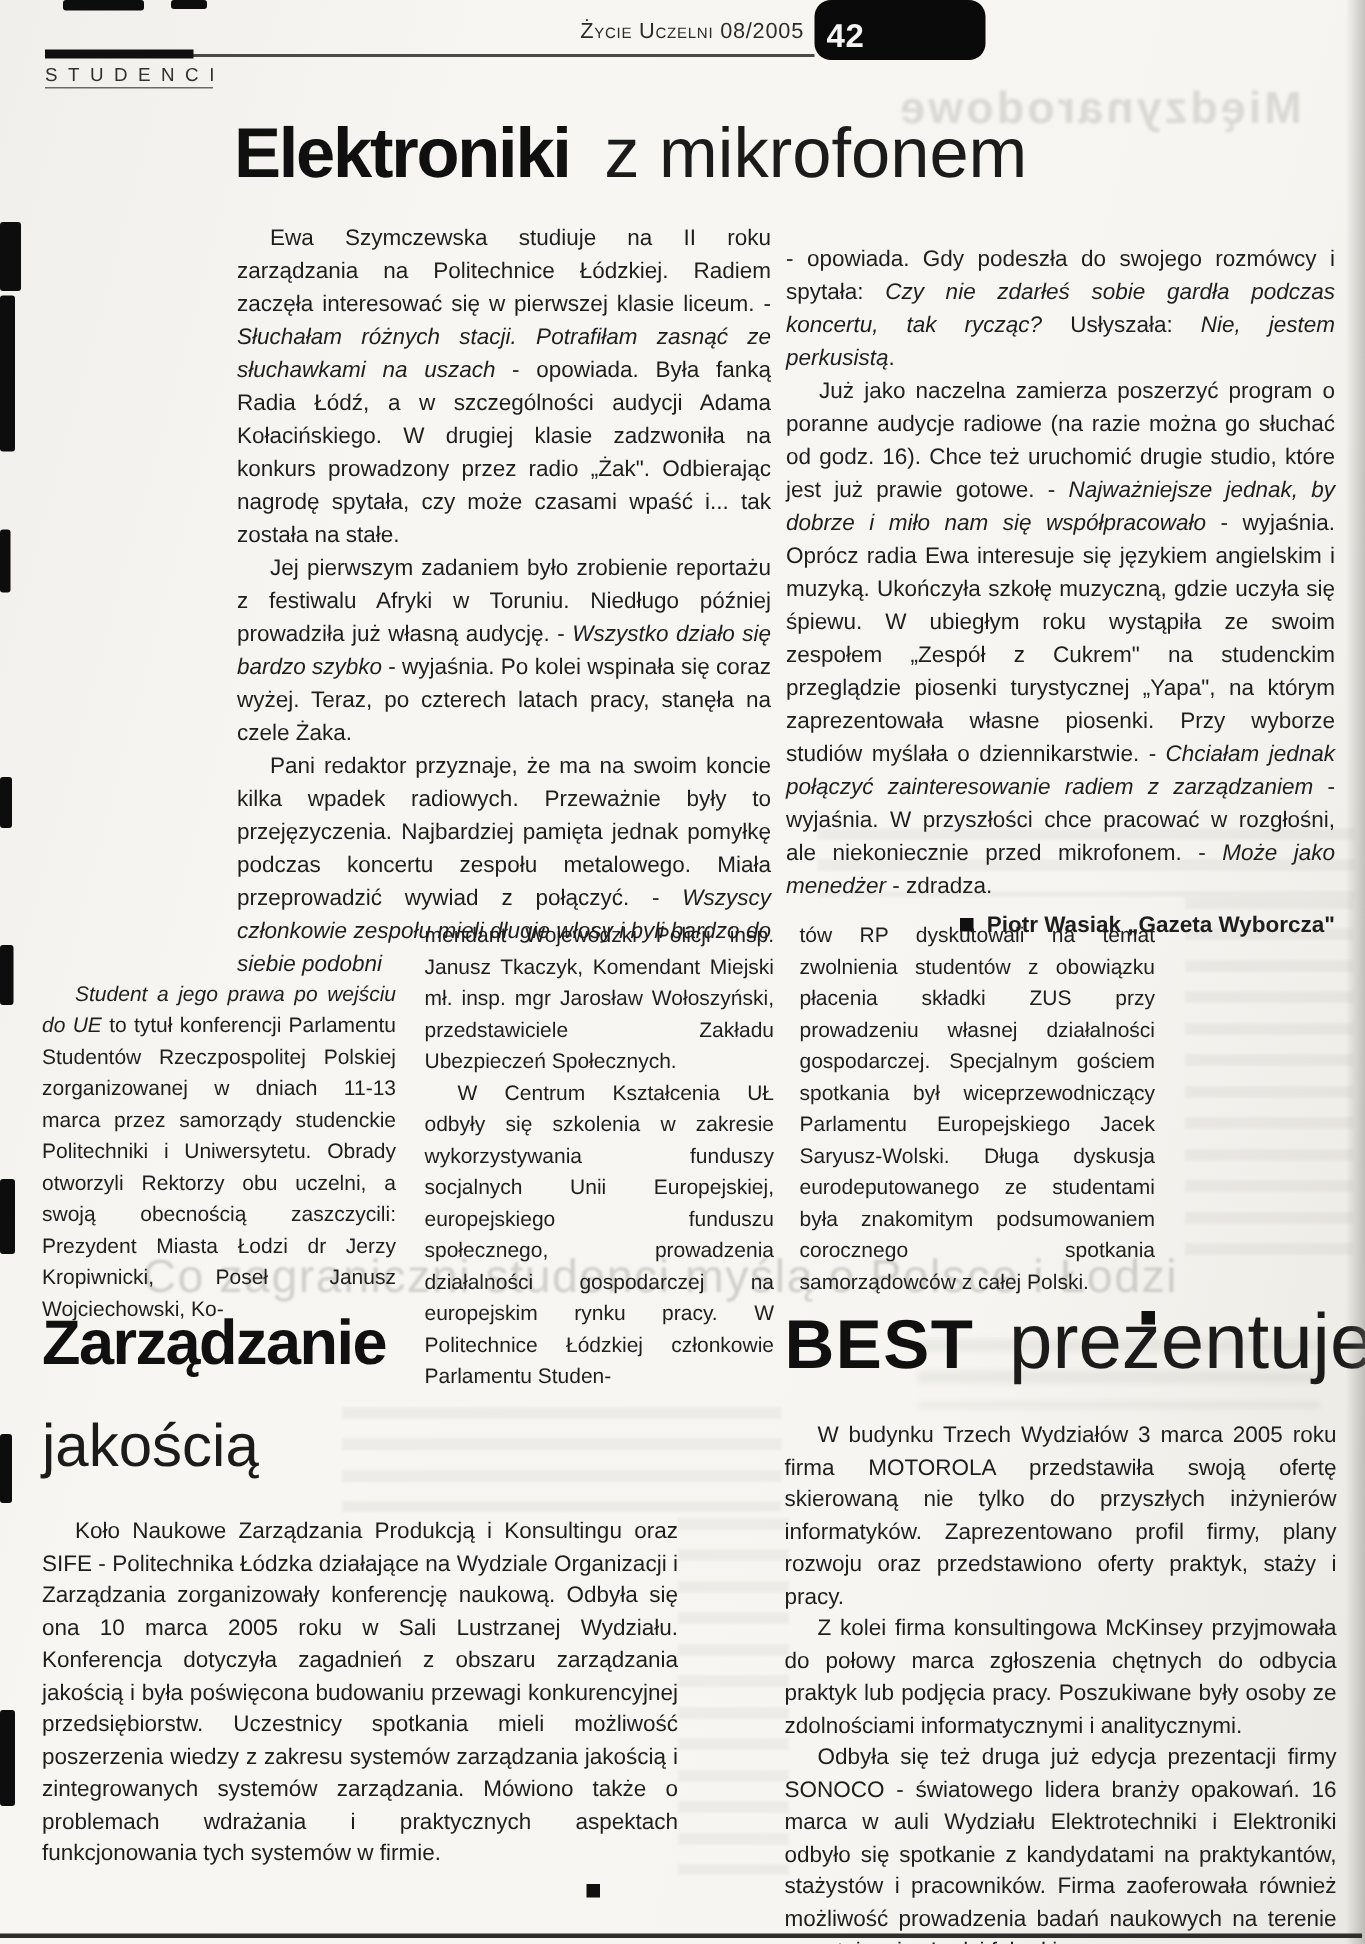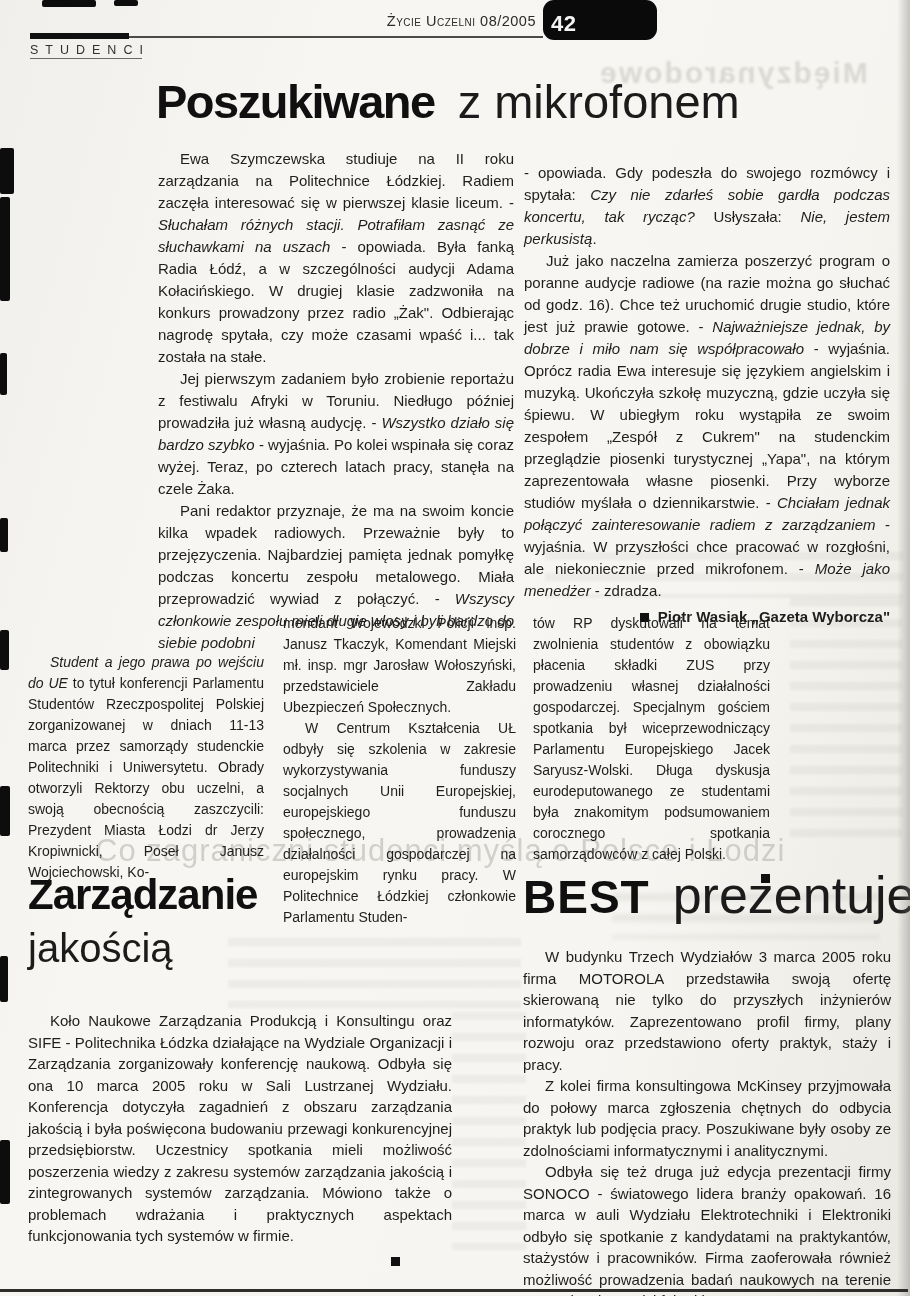--- a/index.html
+++ b/index.html
@@ -32,21 +32,21 @@
   .byline{margin-top:4px;text-align:right;font-weight:bold;font-size:15px;}
   .sq{display:inline-block;width:9px;height:9px;background:#101010;margin-right:9px;}
   .endmark{text-align:right;margin-top:9px;line-height:9px;}
   .endmark .sq{margin-right:0;}
   
   .h-ue{position:absolute;left:28px;top:598px;margin:0;font-size:35px;line-height:40px;color:#101010;font-weight:normal;white-space:nowrap;}
   .h-ue .tb{letter-spacing:-1px;}
   .h-ue .tl{margin-left:8px;}
   .h-quality{position:absolute;left:28px;top:872px;margin:0;color:#101010;font-weight:normal;}
   .h-quality .l1{display:block;font-size:42px;line-height:46px;font-weight:800;letter-spacing:-1px;}
-  .h-quality .l2{display:block;font-size:40px;line-height:44px;font-weight:400;margin-top:8px;color:#1b1b1b;}
+  .h-quality .l2{display:block;font-size:40px;line-height:44px;font-weight:400;margin-top:24px;color:#1b1b1b;}
   .h-best{position:absolute;left:523px;top:870px;margin:0;font-size:46px;line-height:50px;color:#101010;font-weight:normal;white-space:nowrap;}
   .h-best .tb{letter-spacing:1px;}
   .h-best .tl{font-size:52px;}
   
   .bleed-mid{position:absolute;left:95px;top:833px;width:815px;font-size:31px;font-weight:normal;
     color:#b3b1aa;opacity:.55;filter:blur(.6px);letter-spacing:1px;white-space:nowrap;}
   .bleed-top{position:absolute;left:558px;top:56px;width:350px;font-size:30px;font-weight:bold;
     color:#c3c1bb;opacity:.55;filter:blur(1px);letter-spacing:2px;white-space:nowrap;
     transform:scaleX(-1);text-align:center;}
   .stripes{position:absolute;background:repeating-linear-gradient(to bottom,rgba(108,106,98,.14) 0 8px,transparent 8px 21px);
@@ -87,21 +87,21 @@
 
   <div class="journal">Życie Uczelni 08/2005</div>
   <div class="pagebox">
     <span>42</span>
   </div>
   <div class="hdr-rule"></div>
   <div class="kicker-bar"></div>
   <div class="kicker-text">STUDENCI</div>
   <div class="kicker-rule"></div>
 
-  <h1 class="h-girl"><span class="tb">Poszukiwane</span><span class="tl">z mikrofonem</span></h1>
+  <h1 class="h-girl"><span class="tb">Elektroniki</span><span class="tl">z mikrofonem</span></h1>
 
   <div class="col body1" style="left:158px;top:148px;width:356px;">
     <p class="ind"><span>Ewa Szymczewska studiuje na II roku zarządzania na Politechnice Łódzkiej. Radiem zaczęła interesować się w pierwszej klasie liceum. - </span><span class="it">Słuchałam różnych stacji. Potrafiłam zasnąć ze słuchawkami na uszach</span><span> - opowiada. Była fanką Radia Łódź, a w szczególności audycji Adama Kołacińskiego. W drugiej klasie zadzwoniła na konkurs prowadzony przez radio „Żak". Odbierając nagrodę spytała, czy może czasami wpaść i... tak została na stałe.</span></p>
     <p class="ind"><span>Jej pierwszym zadaniem było zrobienie reportażu z festiwalu Afryki w Toruniu. Niedługo później prowadziła już własną audycję. - </span><span class="it">Wszystko działo się bardzo szybko</span><span> - wyjaśnia. Po kolei wspinała się coraz wyżej. Teraz, po czterech latach pracy, stanęła na czele Żaka.</span></p>
     <p class="ind"><span>Pani redaktor przyznaje, że ma na swoim koncie kilka wpadek radiowych. Przeważnie były to przejęzyczenia. Najbardziej pamięta jednak pomyłkę podczas koncertu zespołu metalowego. Miała przeprowadzić wywiad z połączyć. - </span><span class="it">Wszyscy członkowie zespołu mieli długie włosy i byli bardzo do siebie podobni</span></p>
   </div>
 
   <div class="col body1" style="left:524px;top:162px;width:366px;">
     <p><span>- opowiada. Gdy podeszła do swojego rozmówcy i spytała: </span><span class="it">Czy nie zdarłeś sobie gardła podczas koncertu, tak rycząc?</span><span> Usłyszała: </span><span class="it">Nie, jestem perkusistą</span><span>.</span></p>
     <p class="ind"><span>Już jako naczelna zamierza poszerzyć program o poranne audycje radiowe (na razie można go słuchać od godz. 16). Chce też uruchomić drugie studio, które jest już prawie gotowe. - </span><span class="it">Najważniejsze jednak, by dobrze i miło nam się współpracowało</span><span> - wyjaśnia. Oprócz radia Ewa interesuje się językiem angielskim i muzyką. Ukończyła szkołę muzyczną, gdzie uczyła się śpiewu. W ubiegłym roku wystąpiła ze swoim zespołem „Zespół z Cukrem" na studenckim przeglądzie piosenki turystycznej „Yapa", na którym zaprezentowała własne piosenki. Przy wyborze studiów myślała o dziennikarstwie. - </span><span class="it">Chciałam jednak połączyć zainteresowanie radiem z zarządzaniem</span><span> - wyjaśnia. W przyszłości chce pracować w rozgłośni, ale niekoniecznie przed mikrofonem. - </span><span class="it">Może jako menedżer</span><span> - zdradza.</span></p>

